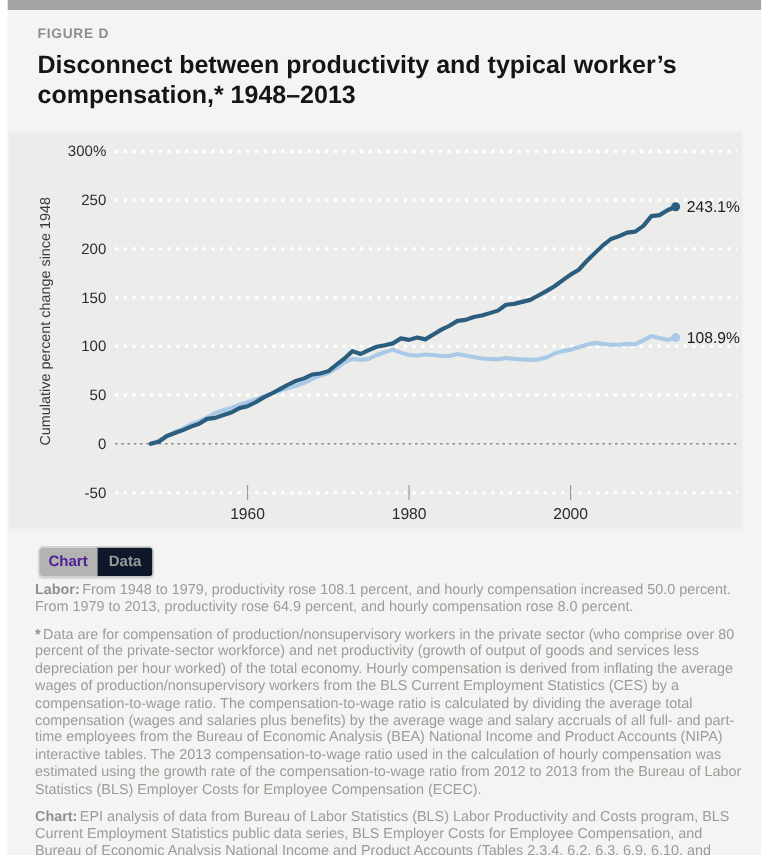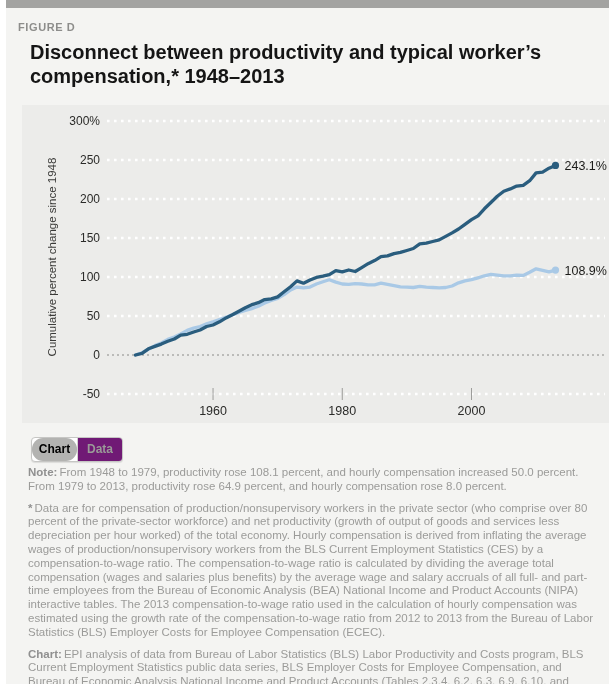--- a/index.html
+++ b/index.html
@@ -6,30 +6,30 @@
   html, body { width: 615px; height: 684px; overflow: hidden; background: #ffffff; }
   body { font-family: "Liberation Sans", sans-serif; }
 
   .card {
     position: absolute; left: 6px; top: 0; width: 603px; height: 684px;
     background: #f4f4f2; overflow: hidden;
   }
   .topbar { position: absolute; left: 0; top: 0; width: 100%; height: 8px; background: #a3a3a1; }
 
   .figure-label {
-    position: absolute; left: 12px; top: 21px;
+    position: absolute; left: 24px; top: 21px;
     font-size: 11px; font-weight: bold; color: #8d8d8b; letter-spacing: 0.6px;
   }
   .title {
     position: absolute; left: 24px; top: 40px; width: 548px;
     font-size: 20px; font-weight: bold; color: #151515; line-height: 1.22;
   }
 
   .chart-area {
-    position: absolute; left: 16px; top: 105px; width: 587px; height: 318px;
+    position: absolute; left: 1px; top: 105px; width: 587px; height: 318px;
     background: #ececea;
   }
   .chart-area svg { position: absolute; left: -8px; top: 0; }
 
   .y-axis-title {
     position: absolute; left: 30px; top: 152px; width: 0; height: 0;
     white-space: nowrap; font-size: 11.5px; color: #3a3a38;
     transform: translate(-50%, -50%) rotate(-90deg);
     display: flex; align-items: center; justify-content: center;
   }
@@ -43,24 +43,24 @@
   .xtick  { font-size: 12.5px; fill: #2b2b29; }
   .endlabel { font-size: 12.5px; fill: #1c1c1a; }
 
   .tabs {
     position: absolute; left: 25px; top: 437px; display: flex;
     border: 1px solid #c6c6c4; border-radius: 4px; overflow: hidden;
     box-shadow: 0 1px 1px rgba(0,0,0,0.10); background: #fff;
   }
   .tab {
     width: 45px; height: 23px; font-family: "Liberation Sans", sans-serif;
-    font-size: 12px; font-weight: bold; border: none; background: #701a75;
+    font-size: 12px; font-weight: bold; border: none; background: #0f172a;
     color: #9a9a98; cursor: pointer; line-height: 23px; text-align: center; padding: 0;
   }
-  .tab.active { background: #b3b3b1; color: #000000; border-radius: 11px; }
+  .tab.active { background: #b3b3b1; color: #4c1d95; }
   .tab + .tab { border-left: 1px solid #d2d2d0; }
 
   .notes { position: absolute; left: 22px; top: 466px; width: 566px; }
   .notes p { font-size: 11.5px; line-height: 13.8px; color: #9b9b99; margin-bottom: 8px; }
   .notes b { color: #909090; margin-right: 2px; }
 </style>
 </head>
 <body>
 
 <div class="card">
@@ -102,18 +102,18 @@
       </svg>
     <div class="y-axis-title">Cumulative percent change since 1948</div>
   </div>
 
   <div class="tabs">
     <button class="tab active">Chart</button>
     <button class="tab">Data</button>
   </div>
 
   <div class="notes">
-    <p><b>Note:</b><span>From 1948 to 1979, productivity rose 108.1 percent, and hourly compensation increased 50.0 percent. From 1979 to 2013, productivity rose 64.9 percent, and hourly compensation rose 8.0 percent.</span></p>
+    <p><b>Labor:</b><span>From 1948 to 1979, productivity rose 108.1 percent, and hourly compensation increased 50.0 percent. From 1979 to 2013, productivity rose 64.9 percent, and hourly compensation rose 8.0 percent.</span></p>
     <p><b>*</b><span>Data are for compensation of production/nonsupervisory workers in the private sector (who comprise over 80 percent of the private-sector workforce) and net productivity (growth of output of goods and services less depreciation per hour worked) of the total economy. Hourly compensation is derived from inflating the average wages of production/nonsupervisory workers from the BLS Current Employment Statistics (CES) by a compensation-to-wage ratio. The compensation-to-wage ratio is calculated by dividing the average total compensation (wages and salaries plus benefits) by the average wage and salary accruals of all full- and part-time employees from the Bureau of Economic Analysis (BEA) National Income and Product Accounts (NIPA) interactive tables. The 2013 compensation-to-wage ratio used in the calculation of hourly compensation was estimated using the growth rate of the compensation-to-wage ratio from 2012 to 2013 from the Bureau of Labor Statistics (BLS) Employer Costs for Employee Compensation (ECEC).</span></p>
     <p><b>Chart:</b><span>EPI analysis of data from Bureau of Labor Statistics (BLS) Labor Productivity and Costs program, BLS Current Employment Statistics public data series, BLS Employer Costs for Employee Compensation, and Bureau of Economic Analysis National Income and Product Accounts (Tables 2.3.4, 6.2, 6.3, 6.9, 6.10, and 6.11)</span></p>
 
   </div>
 </div>
 
 </body></html>

